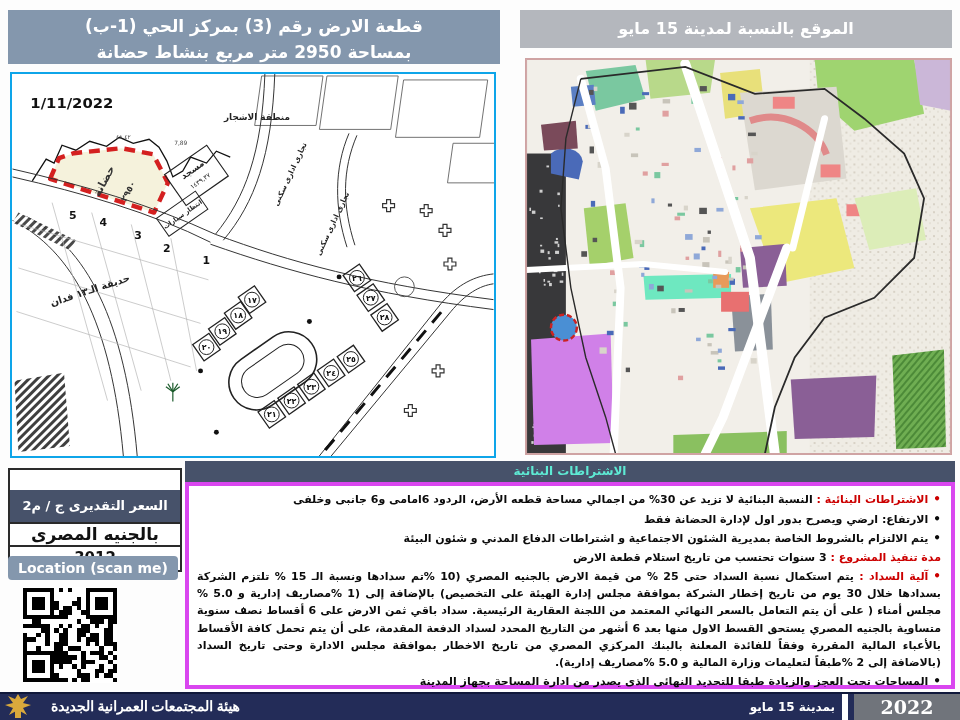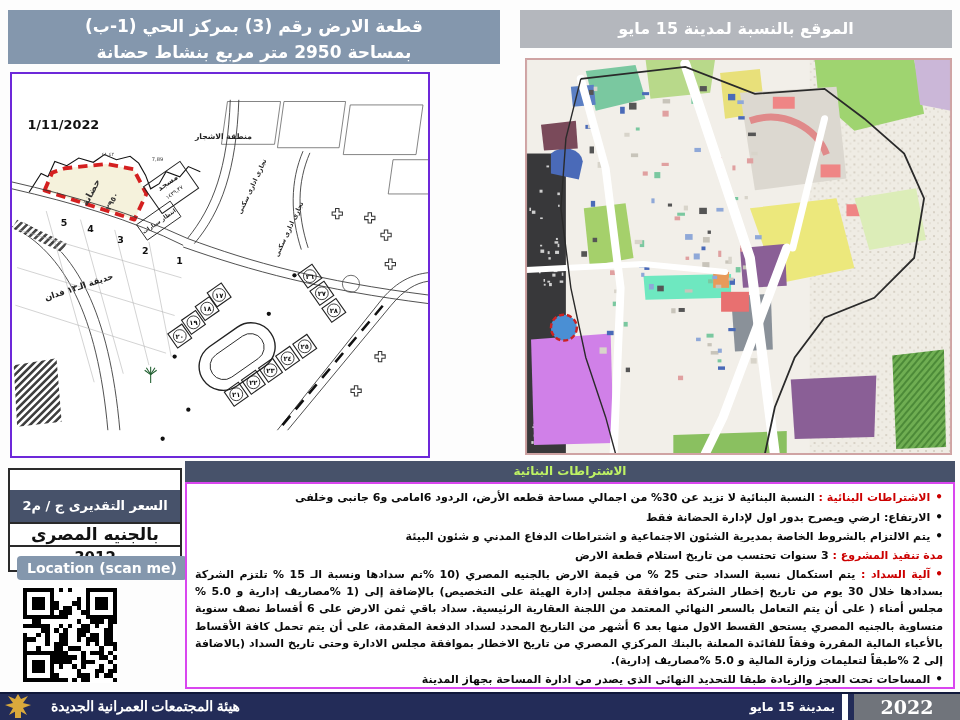--- a/index.html
+++ b/index.html
@@ -2,46 +2,46 @@
 <html lang="ar"><head>
 <meta charset="utf-8">
 <style>
   html,body{margin:0;padding:0;background:#ffffff;}
   .page{position:relative;width:960px;height:720px;background:#fdfdfd;overflow:hidden;
         font-family:"DejaVu Sans","Liberation Sans",sans-serif;}
   
   .hdr-left{position:absolute;left:8px;top:10px;width:492px;height:54px;background:#8497ad;
             color:#fff;font-weight:bold;font-size:17px;text-align:center;line-height:1.55;
             direction:rtl;padding-top:3px;box-sizing:border-box;}
-  .plan-box{position:absolute;left:10px;top:72px;width:420px;height:386px;background:#ffffff;
-            border:2px solid #6d28d9;box-sizing:border-box;}
+  .plan-box{position:absolute;left:10px;top:72px;width:486px;height:386px;background:#ffffff;
+            border:2px solid #0ea5e9;box-sizing:border-box;}
   .plan-box svg{width:100%;height:100%;display:block;}
   
   .hdr-right{position:absolute;left:520px;top:10px;width:432px;height:38px;background:#b4b7bd;
              color:#fff;font-weight:bold;font-size:16px;text-align:center;line-height:38px;direction:rtl;}
   .map-box{position:absolute;left:525px;top:58px;width:427px;height:397px;background:#f2efe9;
            border:1px solid #cfa3a3;box-sizing:border-box;}
   .map-box svg{width:100%;height:100%;display:block;}
   
   .price{position:absolute;left:8px;top:468px;width:170px;border:2px solid #2a2a2a;background:#fff;}
   .price .r1{background:#47526a;color:#fff;font-weight:bold;font-size:13px;text-align:center;
              height:32px;line-height:32px;direction:rtl;margin-top:20px;}
   .price .r2{border-top:2px solid #2a2a2a;color:#111;font-weight:bold;font-size:17px;text-align:center;
              height:21px;line-height:21px;direction:rtl;}
   .price .r3{border-top:2px solid #2a2a2a;color:#111;font-weight:bold;font-size:15px;text-align:center;
              height:23px;line-height:23px;}
   .loc-btn{position:absolute;left:8px;top:556px;width:170px;height:24px;background:#8497ad;border-radius:4px;
-           color:#fff;font-weight:bold;font-size:14px;text-align:center;line-height:24px;cursor:pointer;margin-left:9px;}
+           color:#fff;font-weight:bold;font-size:14px;text-align:center;line-height:24px;cursor:pointer;}
   .qr{position:absolute;left:23px;top:587px;width:94px;height:96px;background:#fff;}
   .qr svg{width:100%;height:100%;shape-rendering:crispEdges;}
   
   .cond-title{position:absolute;left:185px;top:461px;width:770px;height:21px;background:#47526a;
-              color:#bef264;font-weight:bold;font-size:12px;text-align:center;line-height:21px;direction:rtl;box-sizing:border-box;}
+              color:#5eead4;font-weight:bold;font-size:12px;text-align:center;line-height:21px;direction:rtl;box-sizing:border-box;}
   .cond-body{position:absolute;left:185px;top:482px;width:770px;height:207px;background:#fff;
-             border:2px solid #d946ef;box-sizing:border-box;direction:rtl;text-align:justify;
+             border:4px solid #d946ef;box-sizing:border-box;direction:rtl;text-align:justify;
              padding:4px 10px 2px 8px;color:#0a0a0a;font-weight:bold;font-size:11px;line-height:1.55;}
   .ci{margin:0 0 1px 0;}
   .ci .bu{display:inline-block;margin-left:5px;font-size:12px;}
   .red{color:#cc0000;}
   
   .footer{position:absolute;left:0;top:692px;width:960px;height:28px;background:#232c58;border-top:2px solid #10183a;box-sizing:border-box;}
   .f-auth{position:absolute;right:720px;left:42px;top:0;height:26px;color:#fff;font-weight:bold;font-size:14px;
           line-height:26px;direction:rtl;text-align:right;font-family:Liberation Serif, serif;}
   .f-city{position:absolute;right:125px;top:0;height:26px;color:#fff;font-weight:bold;font-size:12px;line-height:26px;direction:rtl;margin-left:41px;}
   .f-div{position:absolute;right:112px;top:0;width:6px;height:26px;background:#ffffff;}

